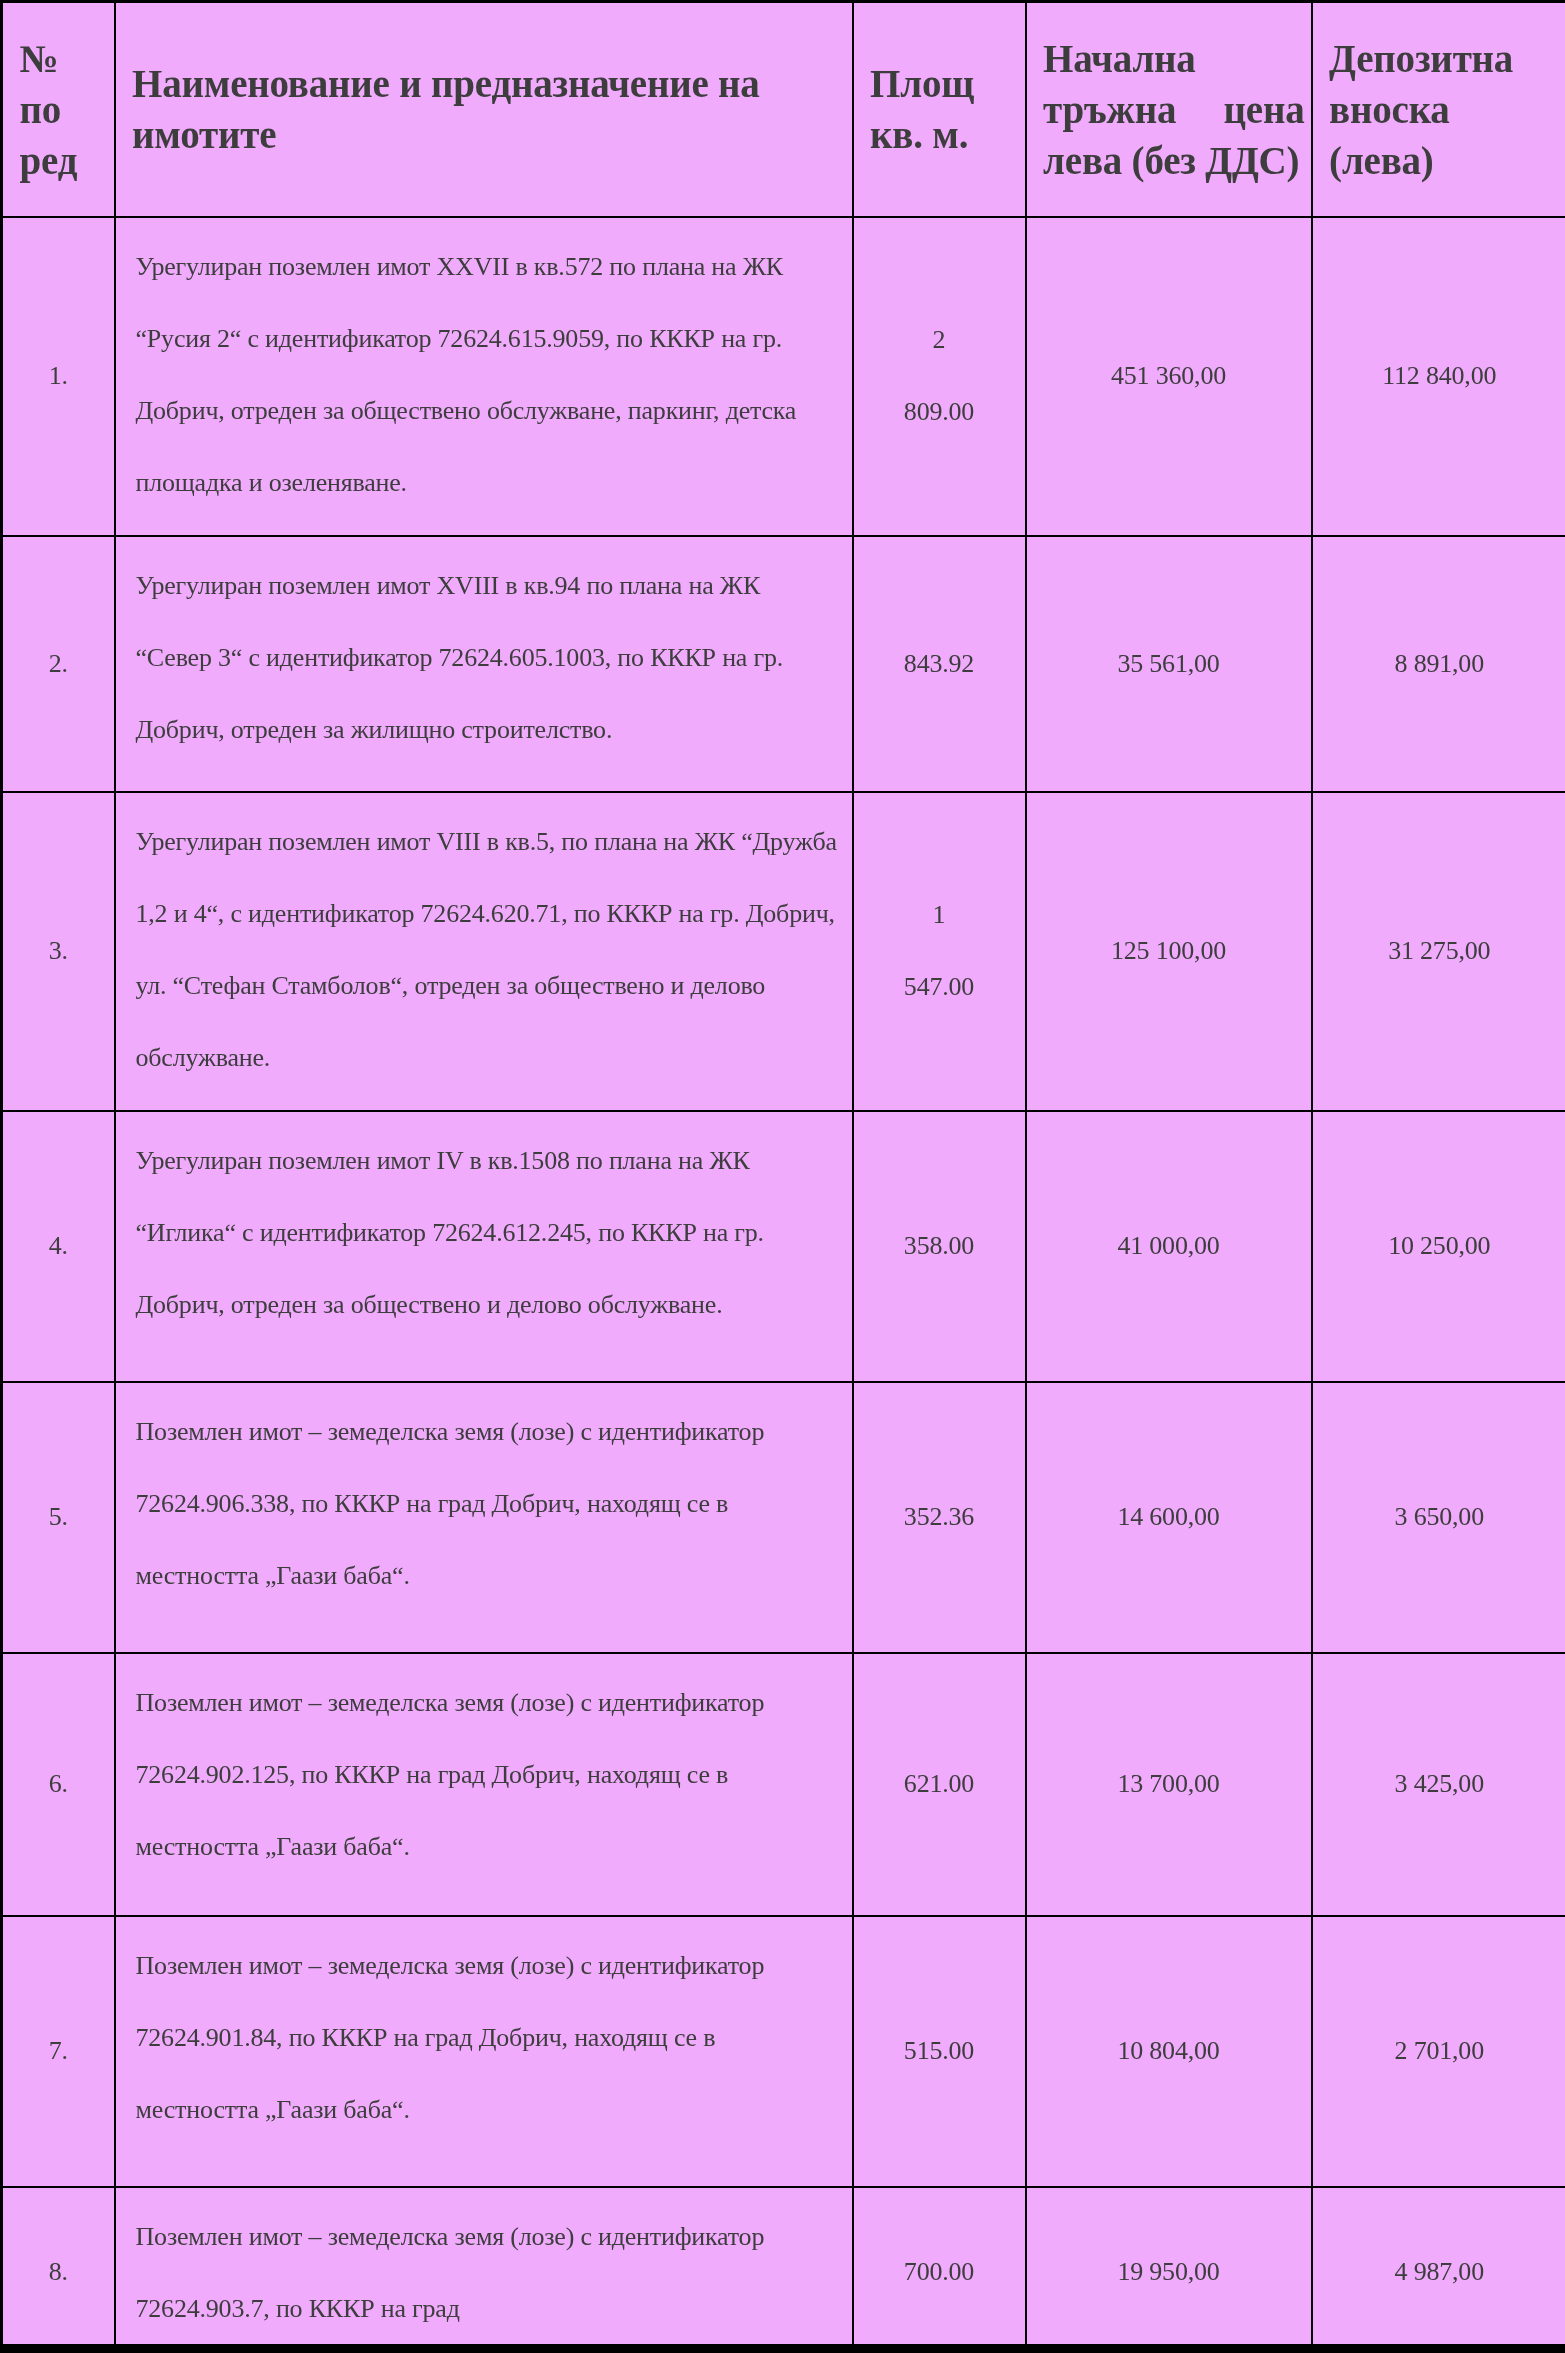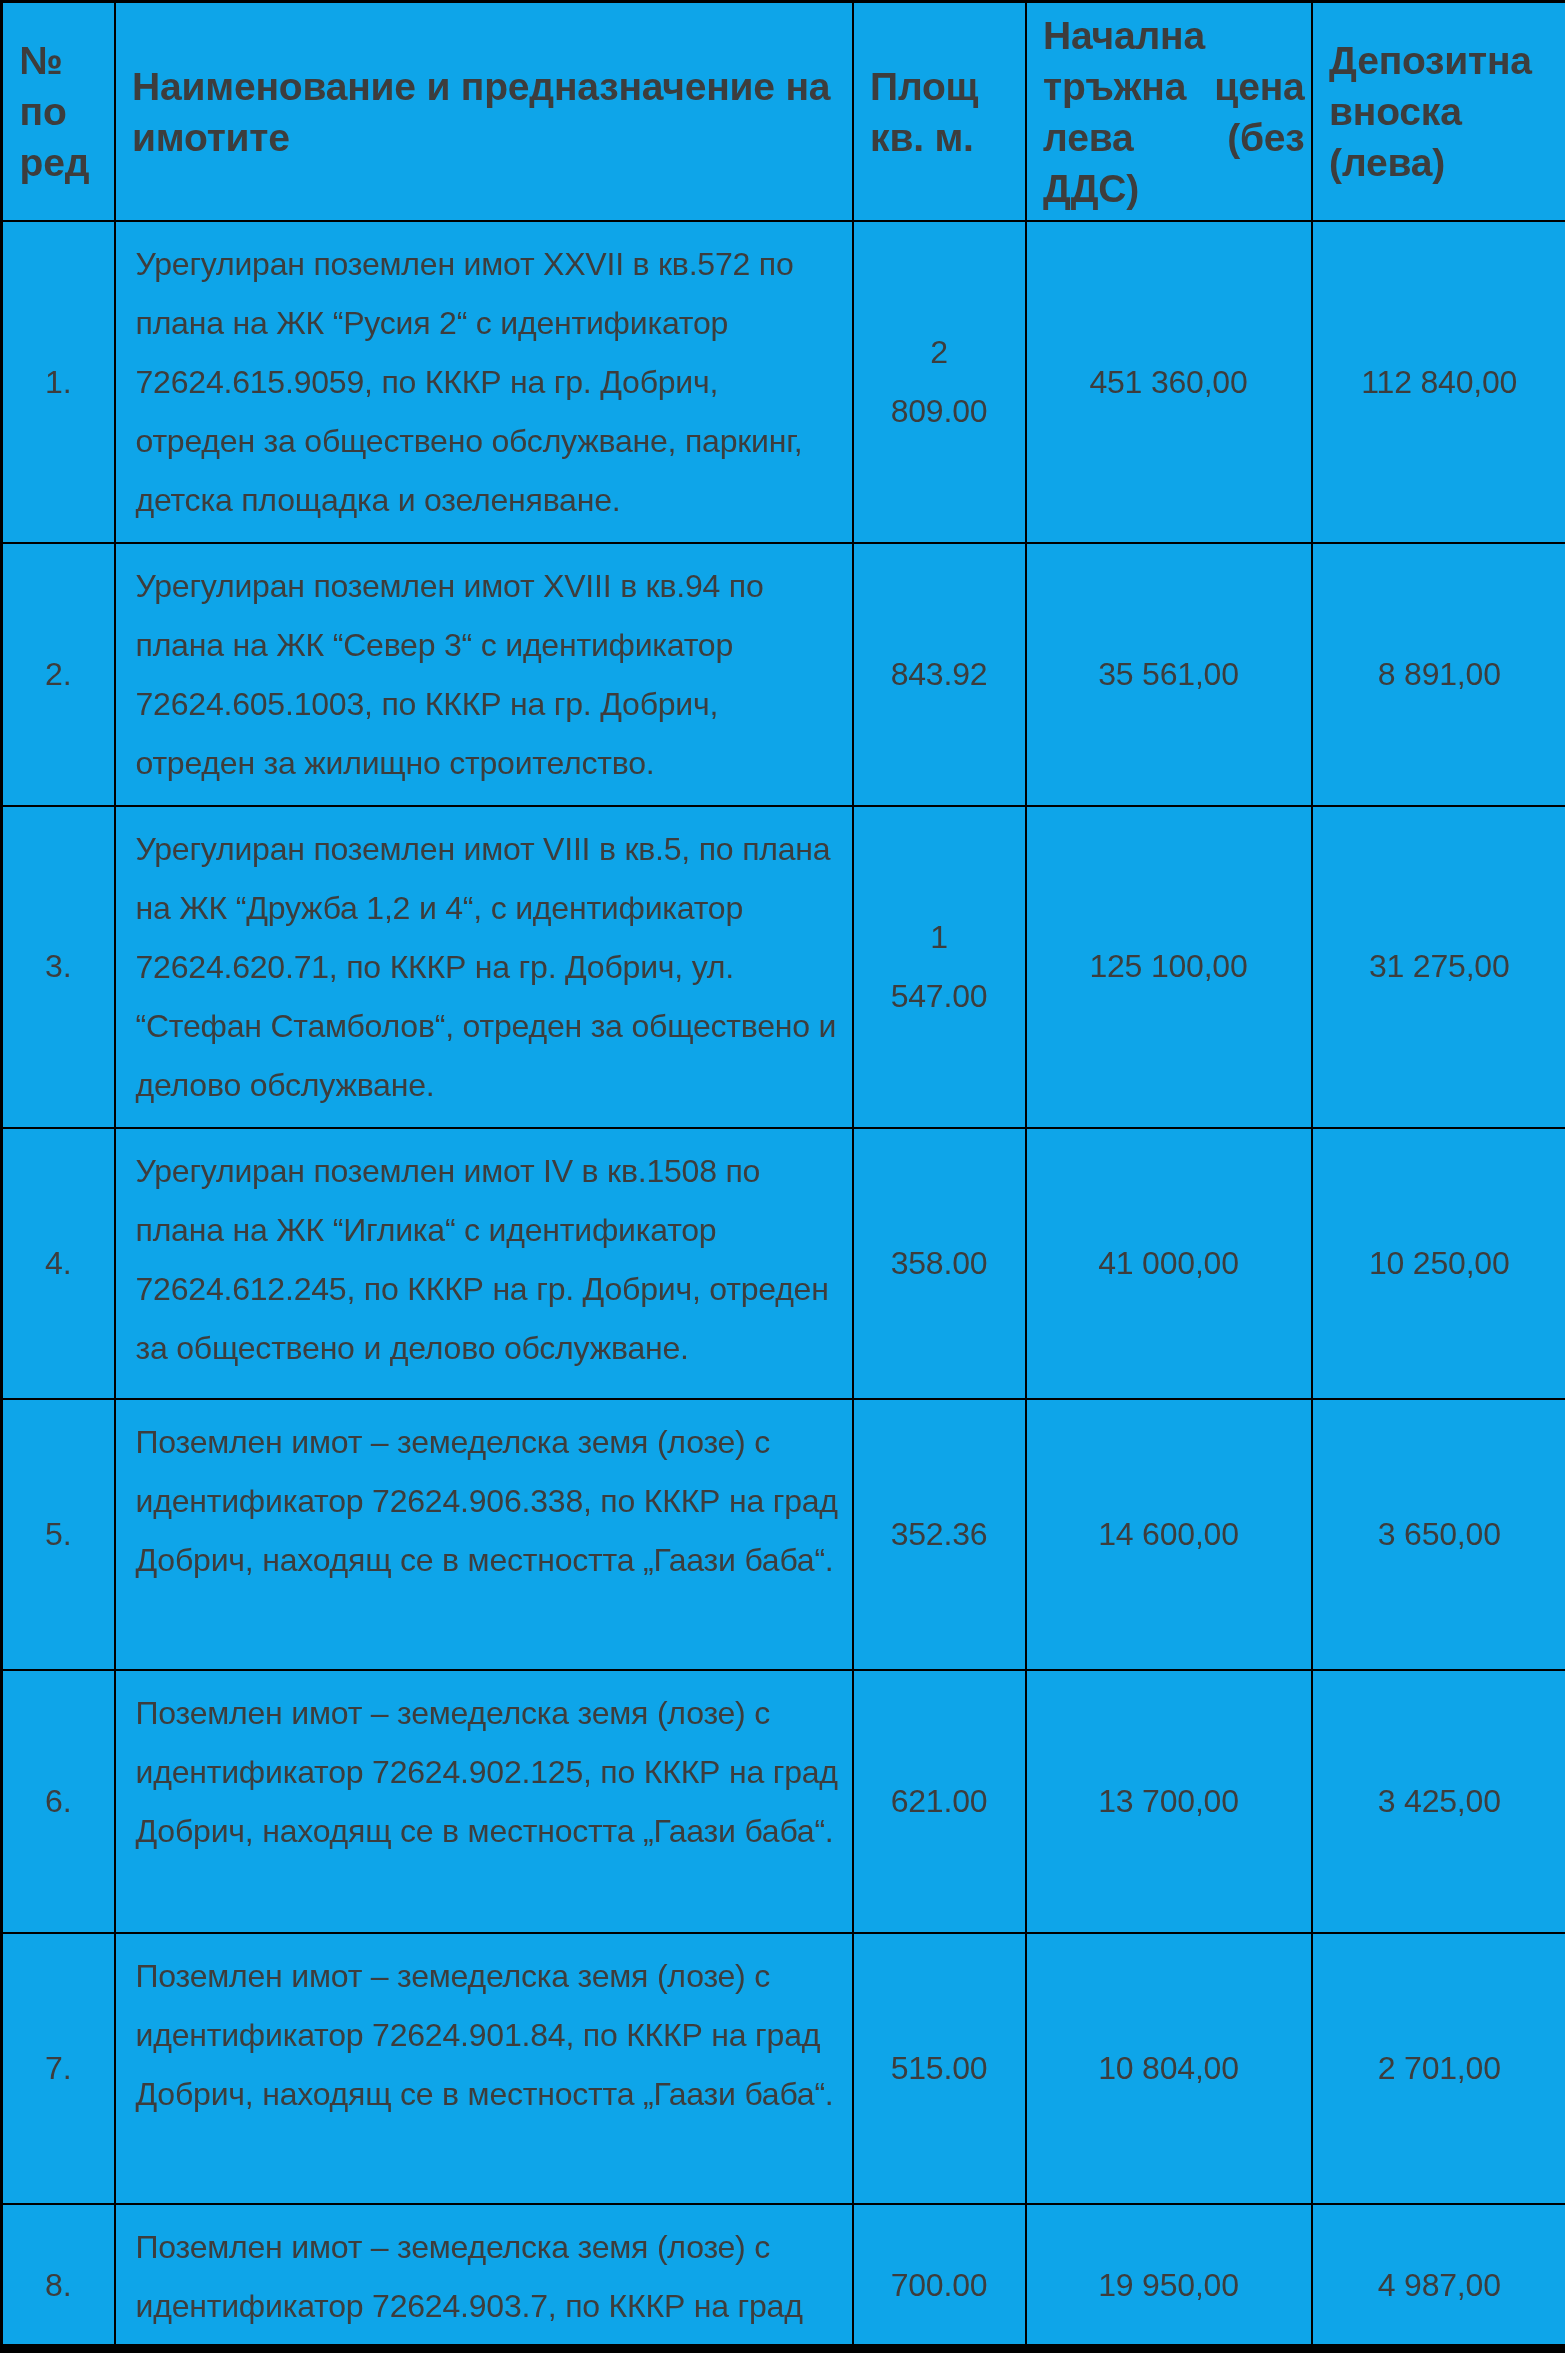--- a/index.html
+++ b/index.html
@@ -4,23 +4,23 @@
 <style>
   html, body {
     margin: 0;
     padding: 0;
     background: #ffffff;
   }
   .page {
     position: relative;
     width: 1565px;
     height: 2354px;
-    background: #0ea5e9;
+    background: #f0abfc;
     overflow: hidden;
-    font-family: Liberation Sans, sans-serif;
+    font-family: Liberation Serif, serif;
   }
   table.props {
     border-collapse: collapse;
     table-layout: fixed;
     width: 1565px;
     border: 3.3px solid #000000;
     color: #3d3d3d;
   }
   table.props th,
   table.props td {
@@ -40,22 +40,22 @@
     font-size: 39px;
     line-height: 51px;
     letter-spacing: -0.2px;
     vertical-align: middle;
     text-align: left;
     padding: 6.6px 15px 6.6px 16.6px;
   }
   thead th.h-price { text-align: justify; padding-right: 6px; }
 
   tbody td {
-    font-size: 32px;
-    line-height: 59px;
+    font-size: 26px;
+    line-height: 72px;
     letter-spacing: -0.2px;
     margin-top: 30px;
   }
   td.c-name {
     vertical-align: top;
     text-align: left;
     padding: 13.3px 11.6px 11.6px 20px;
   }
   td.c-num, td.c-area, td.c-price, td.c-dep {
     vertical-align: middle;

